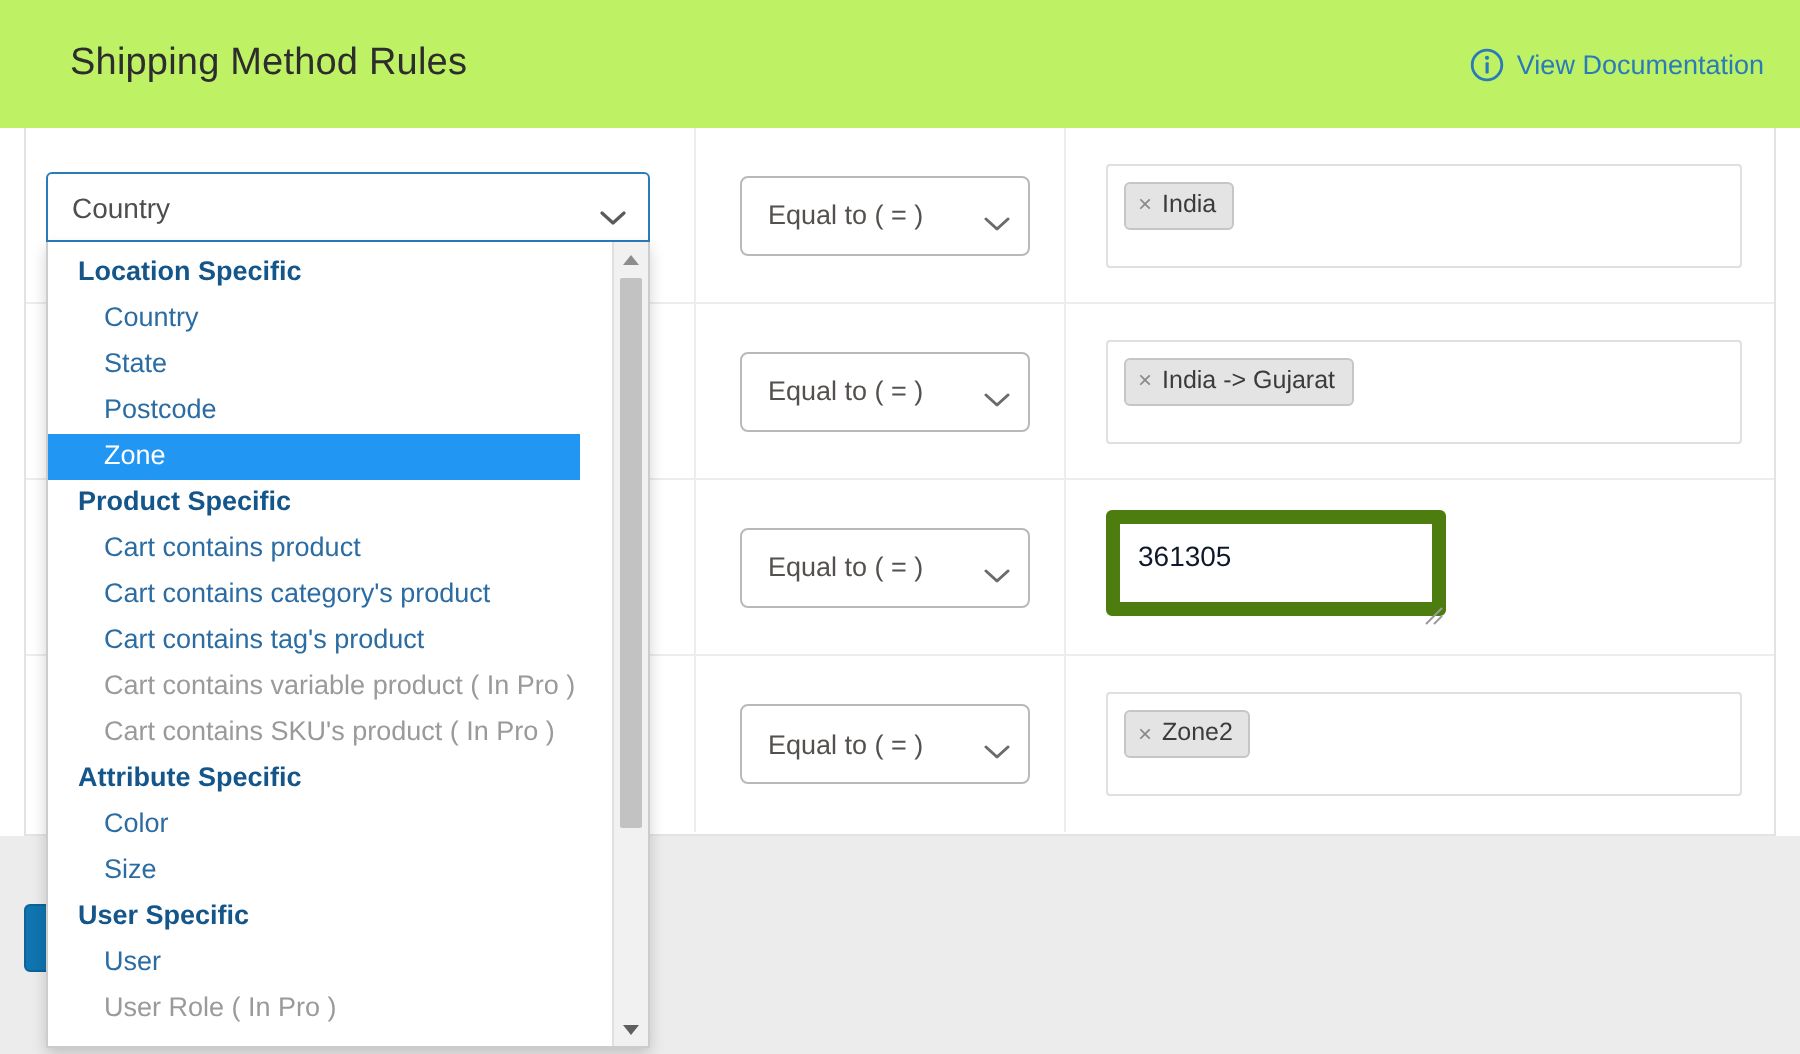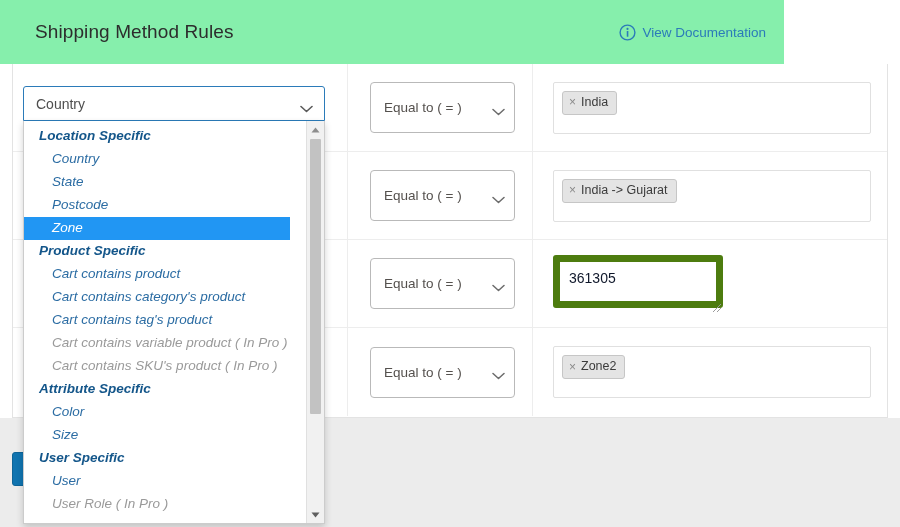--- a/index.html
+++ b/index.html
@@ -17,23 +17,23 @@
     width: 900px;
     height: 527px;
     overflow: hidden;
     background: #ffffff;
   }
 
   
   .header-bar {
     position: absolute;
     left: 0; top: 0;
-    width: 784px;
+    width: 900px;
     height: 64px;
-    background: #86efac;
+    background: #bef264;
     box-sizing: border-box;
   }
   .header-inner {
     position: absolute;
     left: 12px; top: 0;
     right: 0;
     height: 64px;
     display: flex;
     align-items: center;
     padding-left: 23px;
@@ -135,21 +135,21 @@
     padding: 0 10px 0 12px;
     box-sizing: border-box;
     font-size: 14px;
     color: #444;
     cursor: pointer;
   }
   .sel-box .sel-text { flex: 1 1 auto; }
 
   .op-box {
     width: 145px;
-    height: 51px;
+    height: 40px;
     border: 1px solid #b9b9b9;
     border-radius: 4px;
     background: #fff;
     display: flex;
     align-items: center;
     padding: 0 9px 0 13px;
     box-sizing: border-box;
     font-size: 13.5px;
     color: #54504d;
     cursor: pointer;
@@ -276,21 +276,20 @@
     border-top: none;
     box-shadow: 0 3px 7px rgba(0,0,0,0.18);
     position: relative;
     overflow: hidden;
     display: flex;
   }
   .dd-list {
     flex: 1 1 auto;
     padding: 4px 16px 0 0;
     overflow: hidden;
-    font-style: italic;
   }
   .dd-group {
     font-size: 13.5px;
     font-weight: bold;
     color: #14568a;
     padding: 2px 0 3px 15px;
     line-height: 18px;
     white-space: nowrap;
   }
   .dd-opt {

